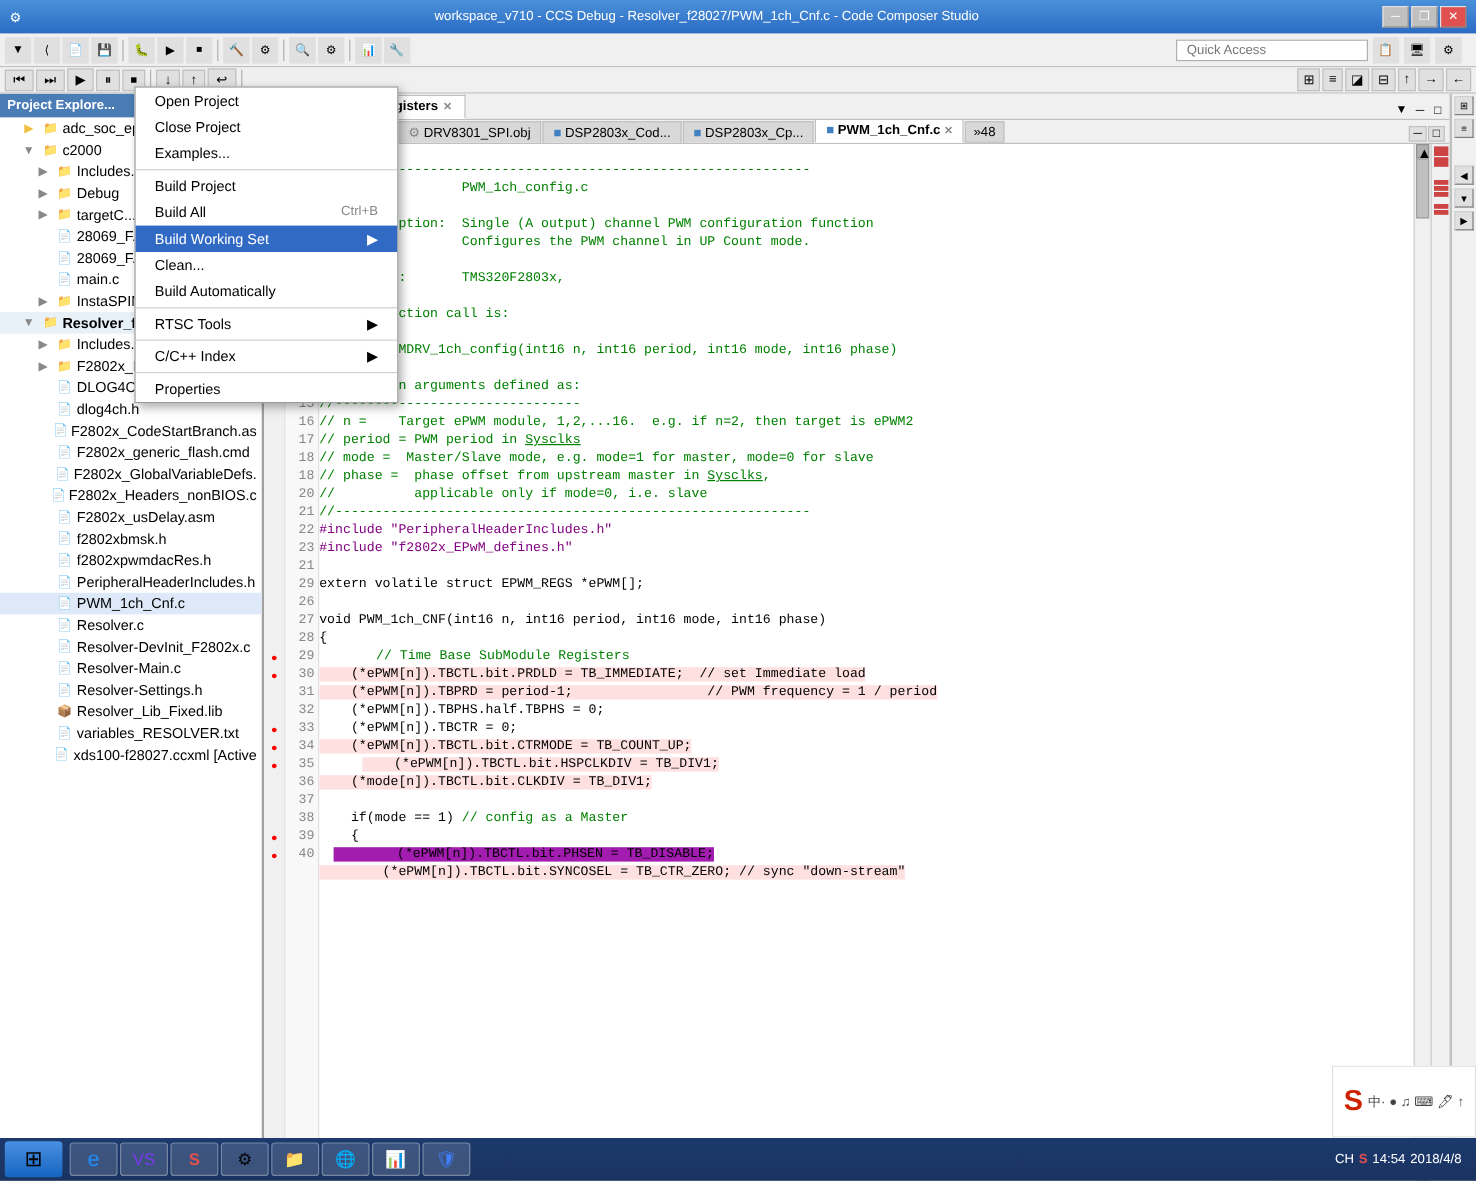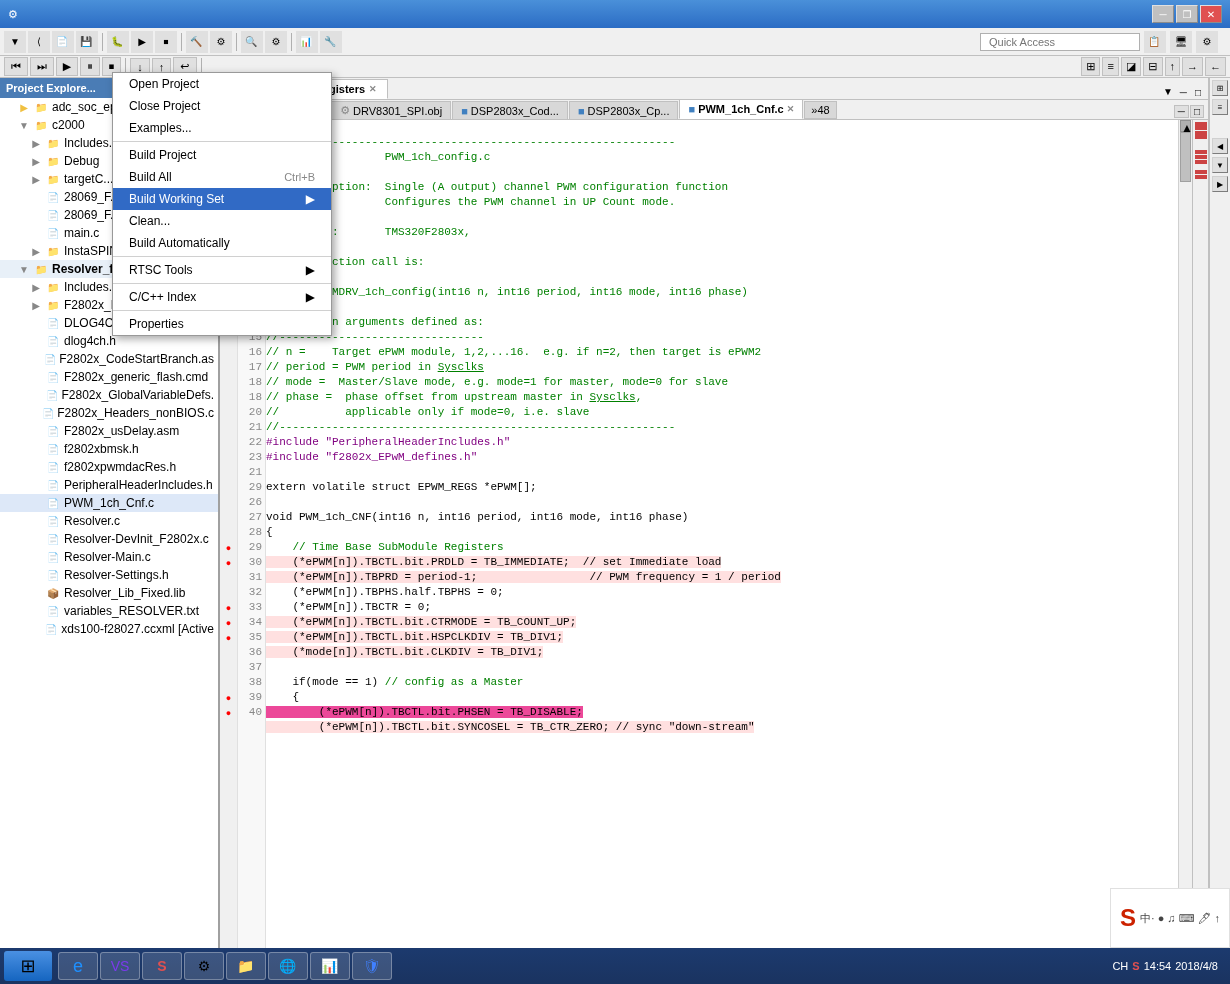--- a/index.html
+++ b/index.html
@@ -91,21 +91,21 @@
       white-space: nowrap;
       overflow: hidden;
     }
     .tree-icon { width: 16px; height: 16px; display: inline-flex; align-items: center; justify-content: center; margin-right: 2px; font-size: 10px; }
     .tree-indent-1 { padding-left: 16px; }
     .tree-indent-2 { padding-left: 28px; }
     .dropdown-item {
       padding: 4px 16px;
       cursor: pointer;
       display: flex;
-      align-items: center;
+      align-items: flex-start;
       justify-content: space-between;
       white-space: nowrap;
     }
     .dropdown-item.highlighted { background: #316ac5; color: white; }
     .dropdown-separator { height: 1px; background: #d0d0d0; margin: 2px 0; }
     .dropdown-item .shortcut { color: #888; font-size: 11px; margin-left: 20px; }
     .dropdown-item .arrow { margin-left: 8px; }
 
     
     .taskbar {
@@ -218,20 +218,21 @@
       font-size: 12px;
     }
   </style>
 </head>
 <body>
 
 <div class="full-container">
 
   <div class="titlebar">
     <span style="font-size:11px; margin-right:8px;">⚙</span>
+    <span class="titlebar-title">workspace_v710 - CCS Debug - Resolver_f28027/PWM_1ch_Cnf.c - Code Composer Studio</span>
     <div class="titlebar-controls">
       <div class="titlebar-btn">─</div>
       <div class="titlebar-btn">❐</div>
       <div class="titlebar-btn close">✕</div>
     </div>
   </div>
 
 
   <div class="toolbar">
     <div class="toolbar-btn">▼</div>
@@ -608,32 +609,32 @@
 // phase =  phase offset from upstream master in <span style="text-decoration:underline;">Sysclks</span>,
 //          applicable only if mode=0, i.e. slave
 //------------------------------------------------------------</span>
 <span style="color:#800080;">#include "PeripheralHeaderIncludes.h"
 #include "f2802x_EPwM_defines.h"</span>
 
 extern volatile struct EPWM_REGS *ePWM[];
 
 void PWM_1ch_CNF(int16 n, int16 period, int16 mode, int16 phase)
 {
-    <span style="color:#008000;">// Time Base SubModule Registers</span>
+    <span style="color:#008000;margin-left:21px;">// Time Base SubModule Registers</span>
 <span style="background:#ffe0e0;">    (*ePWM[n]).TBCTL.bit.PRDLD = TB_IMMEDIATE;  // set Immediate load</span>
 <span style="background:#ffe0e0;">    (*ePWM[n]).TBPRD = period-1;                 // PWM frequency = 1 / period</span>
     (*ePWM[n]).TBPHS.half.TBPHS = 0;
     (*ePWM[n]).TBCTR = 0;
 <span style="background:#ffe0e0;">    (*ePWM[n]).TBCTL.bit.CTRMODE = TB_COUNT_UP;</span>
-<span style="background:#ffe0e0;">    (*ePWM[n]).TBCTL.bit.HSPCLKDIV = TB_DIV1;</span>
+<span style="background:#ffe0e0;margin-left:36px;">    (*ePWM[n]).TBCTL.bit.HSPCLKDIV = TB_DIV1;</span>
 <span style="background:#ffe0e0;">    (*mode[n]).TBCTL.bit.CLKDIV = TB_DIV1;</span>
 
     if(mode == 1) <span style="color:#008000;">// config as a Master</span>
     {
-<span style="background:#ec4899;">        (*ePWM[n]).TBCTL.bit.PHSEN = TB_DISABLE;</span>
+<span style="background:#a21caf;margin-left:12px;">        (*ePWM[n]).TBCTL.bit.PHSEN = TB_DISABLE;</span>
 <span style="background:#ffe0e0;">        (*ePWM[n]).TBCTL.bit.SYNCOSEL = TB_CTR_ZERO; // sync "down-stream"</span>
         </div>
 
         <div style="width:14px; background:#f0f0f0; border-left:1px solid #d0d0d0; position:relative; flex-shrink:0;">
           <div style="position:absolute; top:0; left:1px; right:1px; height:12px; background:#b0b0b0; border:1px solid #909090;">▲</div>
           <div style="position:absolute; top:12px; left:1px; right:1px; height:50px; background:#c0c0c0; border:1px solid #a0a0a0;"></div>
           <div style="position:absolute; bottom:0; left:1px; right:1px; height:12px; background:#b0b0b0; border:1px solid #909090;">▼</div>
         </div>
 
         <div style="width:16px; background:#f0f0f0; border-left:1px solid #c0c0c0; display:flex; flex-direction:column; gap:1px; align-items:center; padding:2px 0;">

